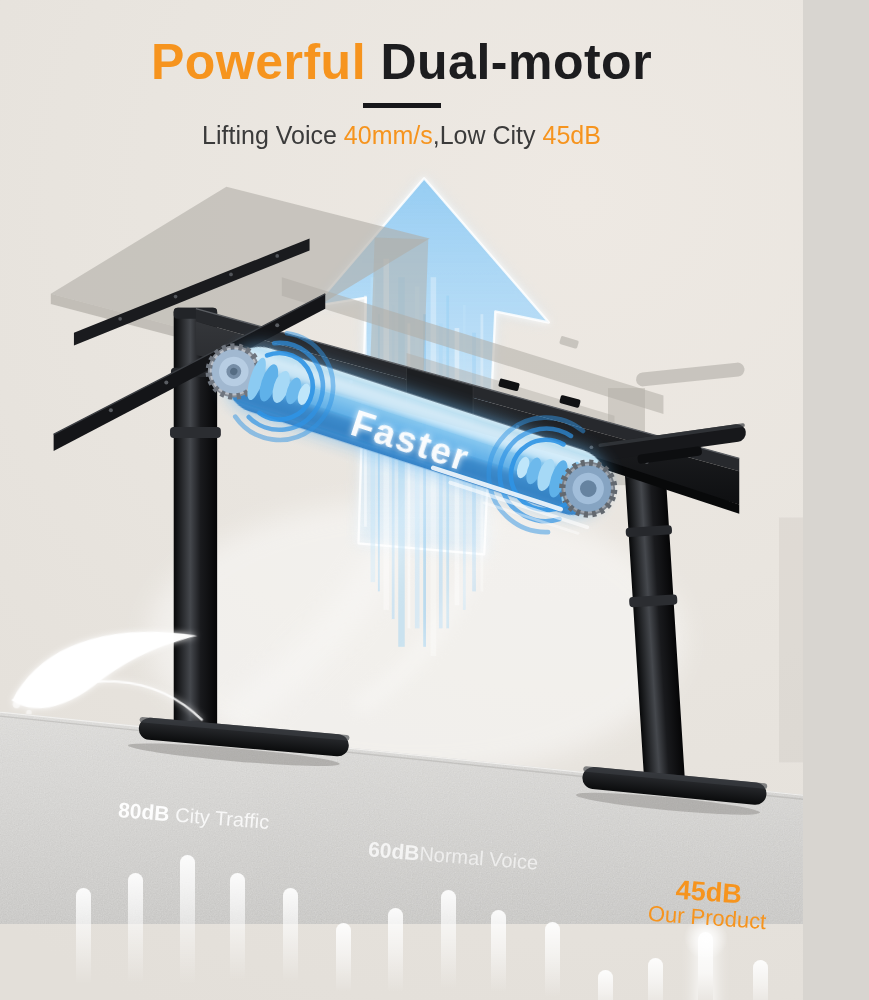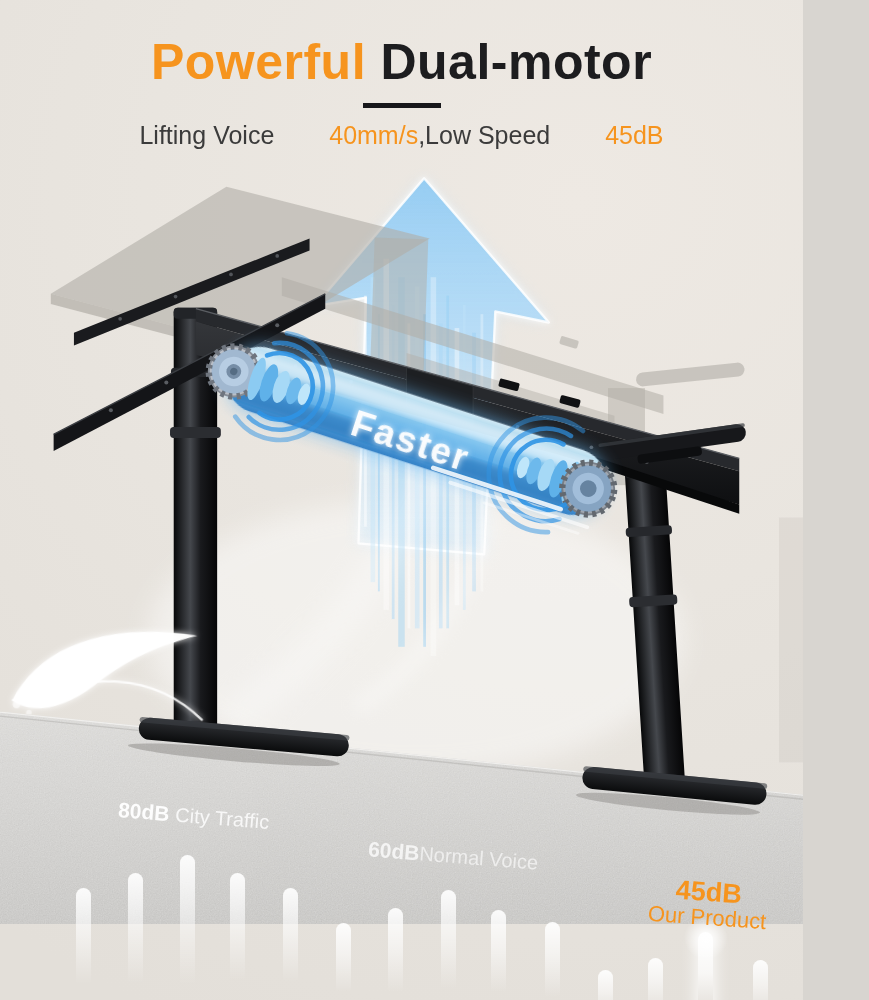--- a/index.html
+++ b/index.html
@@ -8,21 +8,21 @@
     position:relative;width:803px;height:1000px;overflow:hidden;
     font-family:"Liberation Sans",sans-serif;
     background:radial-gradient(120% 90% at 72% 20%, #eee9e3 0%, #e9e5df 45%, #e3dfd9 100%);
   }
   
   .header{position:absolute;top:36px;left:0;width:100%;text-align:center;z-index:10;}
   .title{font-size:50px;font-weight:800;letter-spacing:.5px;color:#1d1d1f;line-height:1.05;}
   .title .hl{color:#f6941e;}
   .divider{width:78px;height:5px;background:#17171a;margin:14px auto 0;}
   .subtitle{margin-top:13px;font-size:25px;font-weight:400;color:#3b3b3b;}
-  .subtitle .hl{color:#f6941e;margin-left:48px;}
+  .subtitle .hl{color:#f6941e;}
   
   #scene{position:absolute;inset:0;z-index:1;}
   
   #bars{position:absolute;inset:0;z-index:5;pointer-events:none;}
   .bar{
     position:absolute;width:15px;border-radius:8px;
     background:linear-gradient(180deg,rgba(255,255,255,.92) 0%,rgba(255,255,255,.55) 45%,rgba(255,255,255,0) 96%);
   }
   .bar.glow{
     background:linear-gradient(180deg,#ffffff 0%,rgba(255,255,255,.75) 50%,rgba(255,255,255,0) 96%);
@@ -44,21 +44,21 @@
   #lbl45 .prod{font-size:22px;font-weight:400;line-height:1.1;}
 </style>
 </head>
 <body>
 
 <div class="stage">
 
   <div class="header">
     <div class="title"><span class="hl">Powerful</span><span> Dual-motor</span></div>
     <div class="divider"></div>
-    <div class="subtitle"><span>Lifting Voice </span><span class="hl">40mm/s</span><span>,Low Speed </span><span class="hl">45dB</span></div>
+    <div class="subtitle"><span>Lifting Voice </span><span class="hl">40mm/s</span><span>,Low City </span><span class="hl">45dB</span></div>
   </div>
 
   <svg id="scene" viewBox="0 0 869 1000">
     <defs>
       <linearGradient id="arrowGrad" x1="0" y1="0" x2="0" y2="1">
         <stop offset="0%" stop-color="#8ecaf2" stop-opacity="0.95"></stop>
         <stop offset="45%" stop-color="#a5d6f6" stop-opacity="0.78"></stop>
         <stop offset="100%" stop-color="#cfe9fb" stop-opacity="0.08"></stop>
       </linearGradient>
       <linearGradient id="tubeGrad" x1="0" y1="0" x2="0" y2="1">

